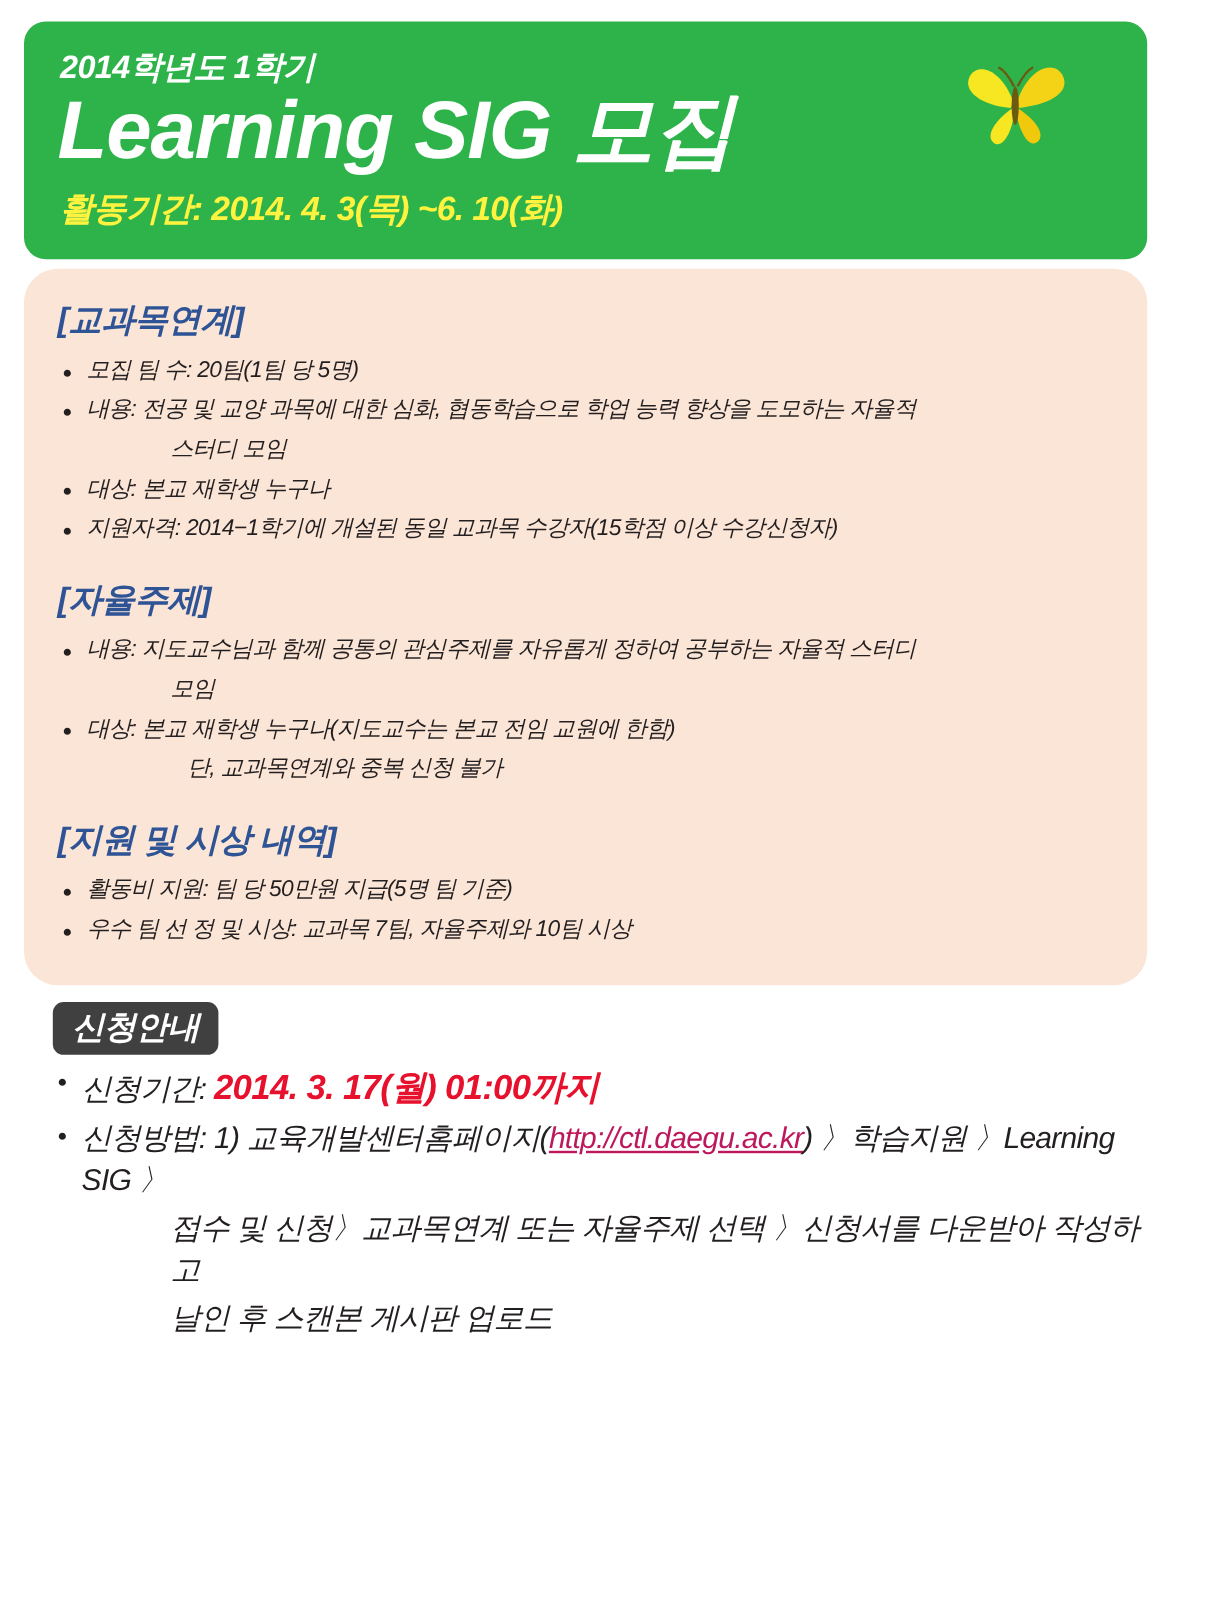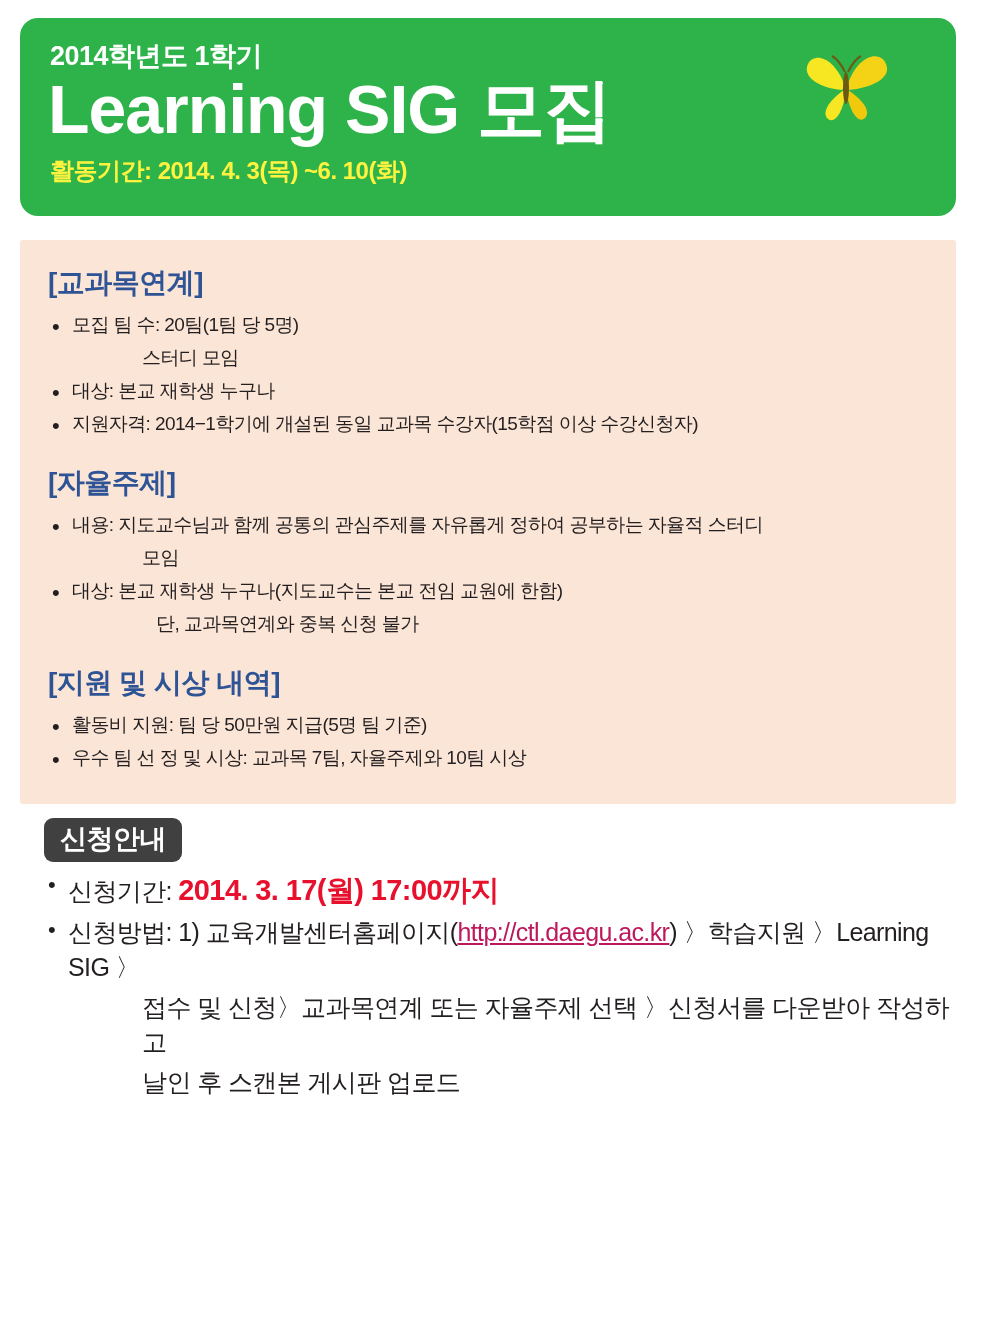--- a/index.html
+++ b/index.html
@@ -13,20 +13,21 @@
     font-family: "Liberation Sans", "DejaVu Sans", sans-serif;
     color: #231f20;
     overflow: hidden;
   }
   .poster {
     position: relative;
     width: 976px;
     height: 1344px;
     box-sizing: border-box;
     padding: 18px 20px 10px 20px;
+    font-style: italic;
   }
 
   
   .header {
     position: relative;
     background: #2eb34a;
     border-radius: 18px;
     height: 198px;
     box-sizing: border-box;
     padding: 16px 26px 0 26px;
@@ -44,38 +45,38 @@
     color: #ffffff;
     font-size: 68px;
     font-weight: bold;
     letter-spacing: -1px;
     line-height: 1.05;
     margin: 2px 0 0 2px;
     white-space: nowrap;
   }
   .header .period {
     color: #fff33f;
-    font-size: 24px;
+    font-size: 28px;
     font-weight: bold;
     letter-spacing: -0.5px;
     margin: 10px 0 0 4px;
   }
   .butterfly {
     position: absolute;
     right: 62px;
     top: 26px;
     width: 96px;
     height: 80px;
   }
 
   
   .main-box {
-    margin-top: 24px;
+    margin-top: 8px;
     background: #fbe5d6;
-    border-radius: 3px;
+    border-radius: 28px;
     padding: 20px 26px 26px 26px;
     box-sizing: border-box;
   }
   .sec-title {
     color: #2f5496;
     font-size: 28px;
     font-weight: bold;
     letter-spacing: -0.5px;
     margin: 4px 0 10px 2px;
   }
@@ -173,20 +174,21 @@
         <path d="M50 28 C55 18, 59 14, 63 12" stroke="#6b5a10" stroke-width="2" fill="none"></path>
       </g>
     </svg>
   </div>
 
   <div class="main-box">
 
     <div class="sec-title">[교과목연계]</div>
     <ul class="bullets">
       <li>모집 팀 수: 20팀(1팀 당 5명)</li>
+      <li>내용: 전공 및 교양 과목에 대한 심화, 협동학습으로 학업 능력 향상을 도모하는 자율적</li>
       <li class="nobullet cont">스터디 모임</li>
       <li>대상: 본교 재학생 누구나</li>
       <li>지원자격: 2014−1학기에 개설된 동일 교과목 수강자(15학점 이상 수강신청자)</li>
     </ul>
 
     <div class="sec-title mt">[자율주제]</div>
     <ul class="bullets">
       <li>내용: 지도교수님과 함께 공통의 관심주제를 자유롭게 정하여 공부하는 자율적 스터디</li>
       <li class="nobullet cont">모임</li>
       <li>대상: 본교 재학생 누구나(지도교수는 본교 전임 교원에 한함)</li>
@@ -199,21 +201,21 @@
       <li>우수 팀 선 정 및 시상: 교과목 7팀, 자율주제와 10팀 시상</li>
     </ul>
   </div>
 
   <div class="apply">
     <div class="apply-badge">신청안내</div>
 
     <ul class="bullets">
       <li>
         <span>신청기간:</span>
-        <span class="deadline">2014. 3. 17(월) 17:00까지</span>
+        <span class="deadline">2014. 3. 17(월) 01:00까지</span>
       </li>
       <li>
         <span>신청방법:</span>
         <span>1) 교육개발센터홈페이지(</span><span class="link">http://ctl.daegu.ac.kr</span><span>) 〉학습지원 〉Learning SIG 〉</span>
       </li>
       <li class="cont">접수 및 신청〉교과목연계 또는 자율주제 선택 〉신청서를 다운받아 작성하고</li>
       <li class="cont">날인 후 스캔본 게시판 업로드</li>
 
     </ul>
   </div>

